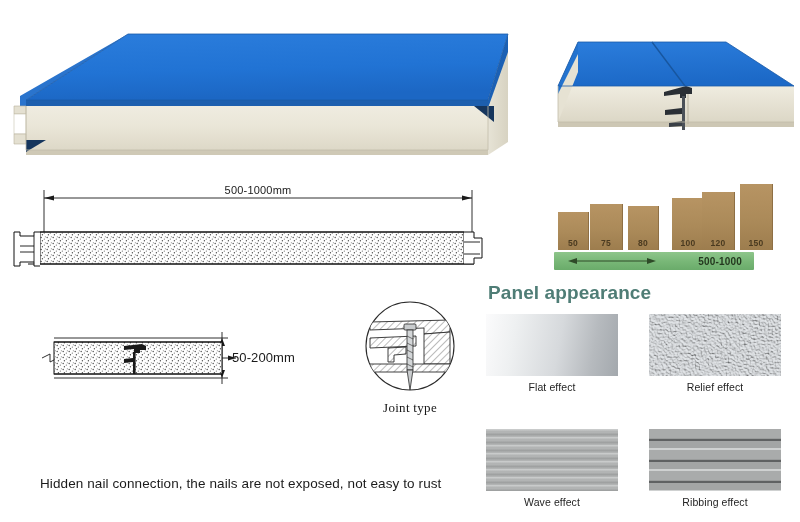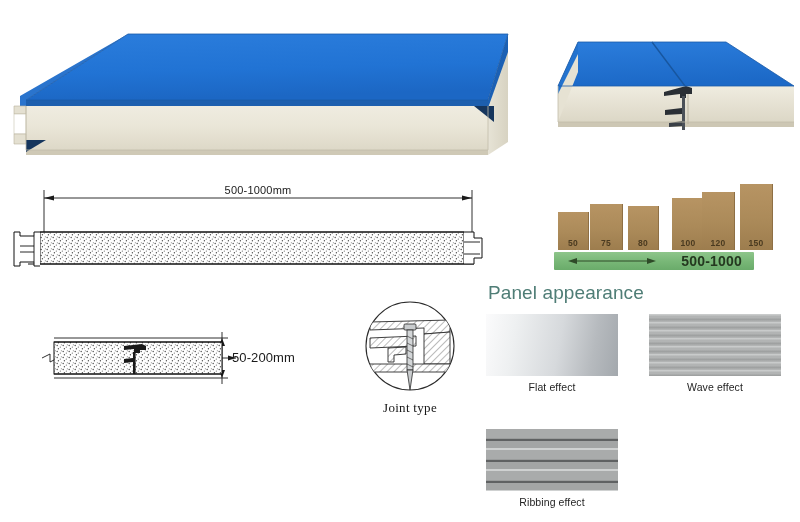--- a/index.html
+++ b/index.html
@@ -64,21 +64,21 @@
     position:absolute;
     left:6px;bottom:2px;
     width:200px;height:18px;
     background:linear-gradient(180deg,#8ec58b 0%,#79b878 50%,#6aab6a 100%);
     border-radius:1px;
   }
   .base-text{
     position:absolute;
     right:12px;top:50%;
     transform:translateY(-50%);
-    font-size:14px;
+    font-size:10px;
     font-weight:bold;
     color:#24381f;
     letter-spacing:.2px;
   }
   .base-arrow{position:absolute;left:14px;top:50%;transform:translateY(-50%);}
 
   
   #joint-detail{left:354px;top:298px;width:112px;height:118px;}
   .joint-caption{
     position:absolute;
@@ -91,21 +91,21 @@
     letter-spacing:.3px;
   }
 
   
   #appearance{left:486px;top:282px;width:310px;height:228px;}
   .appearance-title{
     font-size:19px;
     color:#4f7d76;
     letter-spacing:.1px;
     margin:0 0 10px 2px;
-    font-weight:400;
+    font-weight:700;
     white-space:nowrap;
   }
   .swatch-grid{
     display:grid;
     grid-template-columns:132px 132px;
     column-gap:22px;
     row-gap:6px;
     gap:31px;
   }
   .swatch-cell{width:132px;}
@@ -391,28 +391,45 @@
   <div class="abs" id="appearance">
     <div class="appearance-title">Panel appearance</div>
 
     <div class="swatch-grid">
 
       <div class="swatch-cell">
         <div class="swatch sw-flat"></div>
         <div class="swatch-label">Flat effect</div>
       </div>
 
+      <div class="swatch-cell">
+        <div class="swatch sw-relief">
+          <svg width="132" height="62" viewBox="0 0 132 62" aria-hidden="true">
+            <defs>
+              <filter id="bumpy">
+                <feTurbulence type="fractalNoise" baseFrequency="0.55" numOctaves="4" seed="7"></feTurbulence>
+                <feDiffuseLighting lighting-color="#e2e5e8" surfaceScale="2.4">
+                  <feDistantLight azimuth="120" elevation="58"></feDistantLight>
+                </feDiffuseLighting>
+              </filter>
+            </defs>
+            <rect width="132" height="62" filter="url(#bumpy)"></rect>
+          </svg>
+        </div>
+        <div class="swatch-label">Relief effect</div>
+      </div>
 
       <div class="swatch-cell">
         <div class="swatch sw-wave"></div>
         <div class="swatch-label">Wave effect</div>
       </div>
 
       <div class="swatch-cell">
         <div class="swatch sw-ribbing"></div>
         <div class="swatch-label">Ribbing effect</div>
       </div>
 
     </div>
   </div>
 
+  <div class="abs" id="caption">Hidden nail connection, the nails are not exposed, not easy to rust</div>
 
 </div>
 
 </body></html>

